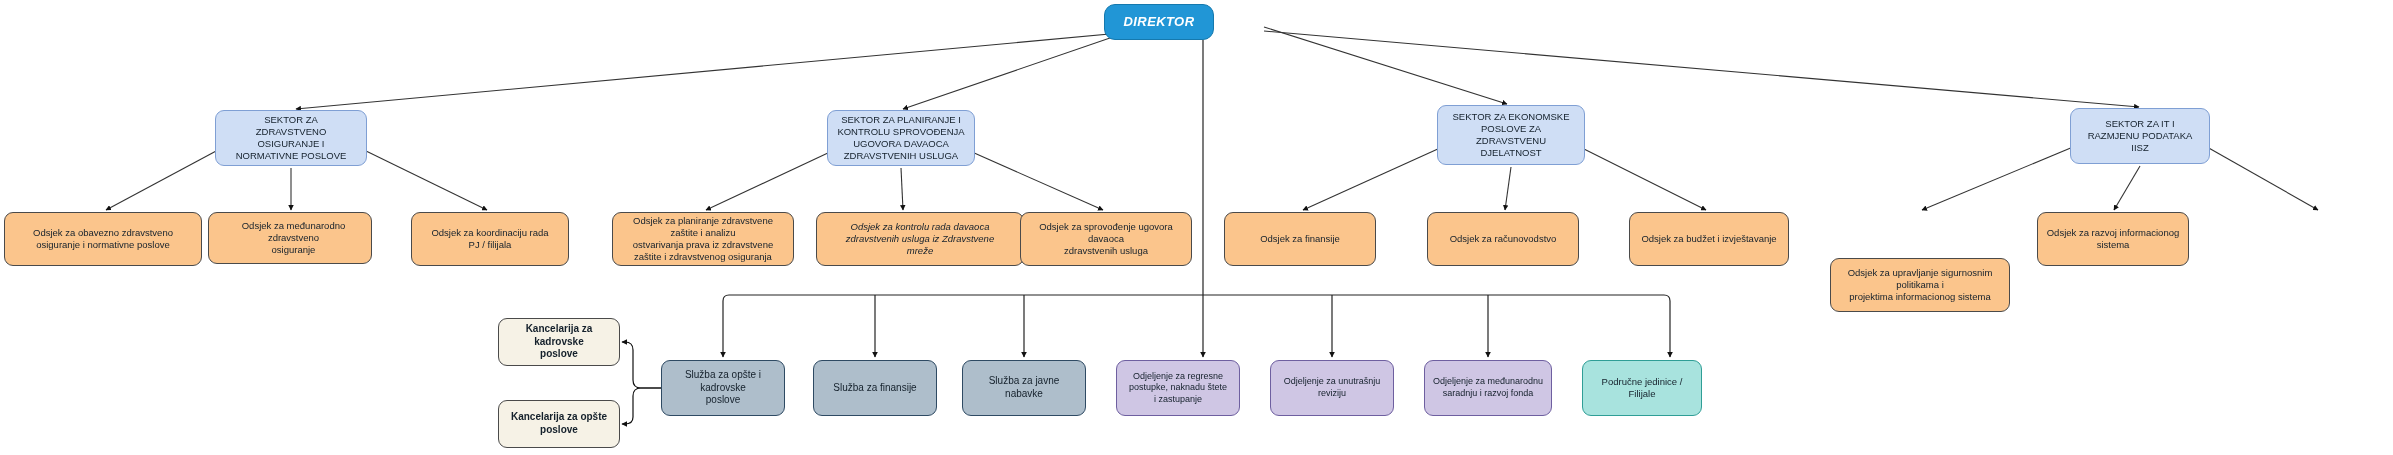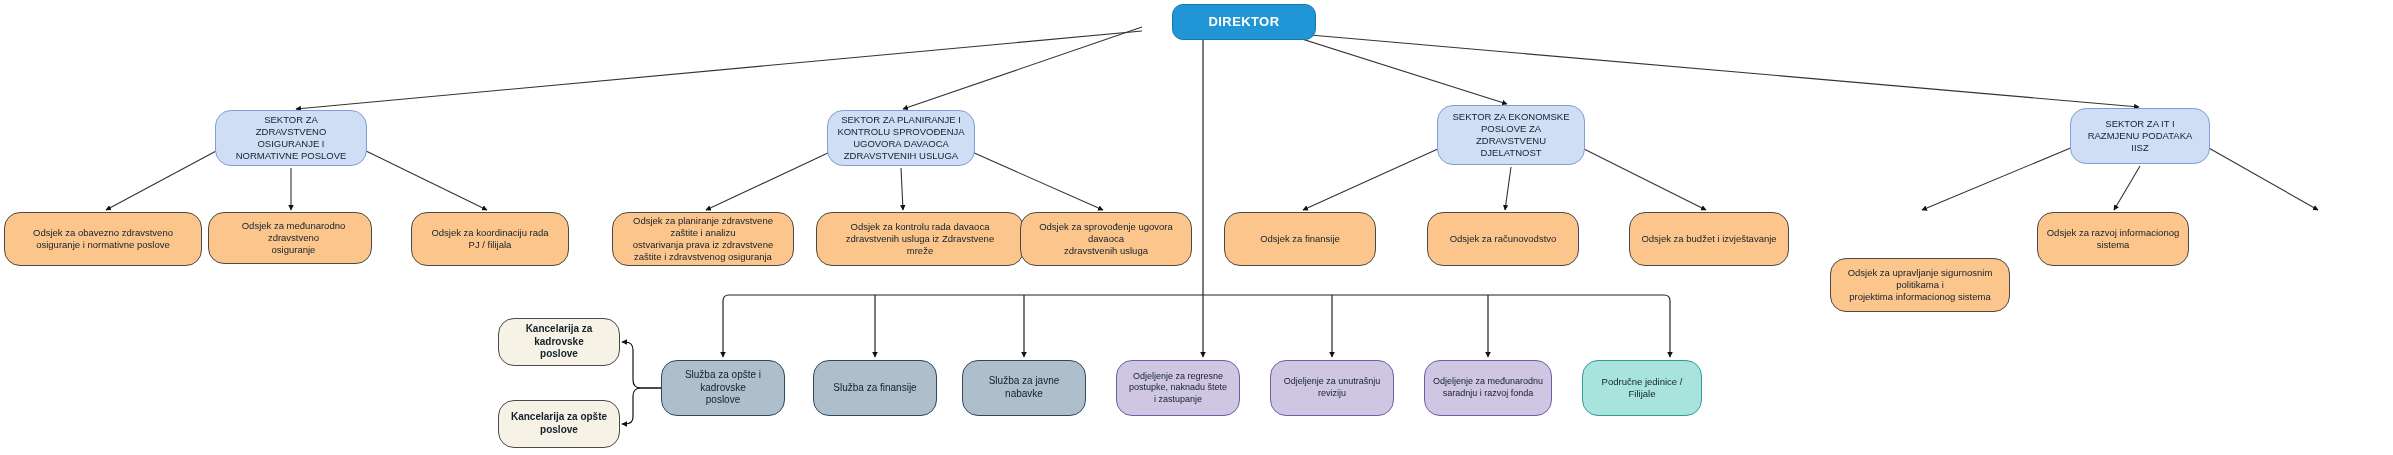--- a/index.html
+++ b/index.html
@@ -21,21 +21,21 @@
     height:455px;
     pointer-events:none;
   }
   .node{
     position:absolute;
     box-sizing:border-box;
     display:flex;
     align-items:center;
     justify-content:center;
     text-align:center;
-    border-radius:16px;
+    border-radius:9px;
     line-height:1.28;
     color:#14202b;
     padding:3px 6px;
     white-space:pre-line;
     overflow:hidden;
   }
   .n-director{
     background:#2196d6;
     border:1px solid #1579ae;
     color:#ffffff;
@@ -125,21 +125,21 @@
       <path d="M 1488 295 L 1488 357"></path>
       <path d="M 1670 301 L 1670 357"></path>
     </g>
 
     <g fill="none" stroke="#111111" stroke-width="1.2" marker-end="url(#arrow)">
       <path d="M 661 388 L 641 388 Q 633 388 633 380 L 633 350 Q 633 342 625 342 L 622 342"></path>
       <path d="M 661 388 L 641 388 Q 633 388 633 396 L 633 417 Q 633 424 625 424 L 622 424"></path>
     </g>
   </svg>
 
-  <div class="node n-director" style="left: 1172px; top: 4px; width: 144px; height: 36px; background: rgb(33, 150, 214);">DIREKTOR</div>
+  <div class="node n-director" style="left: 1104px; top: 4px; width: 110px; height: 36px; background: rgb(33, 150, 214); font-style: italic;">DIREKTOR</div>
 
   <div class="node n-sector" style="left: 215px; top: 110px; width: 152px; height: 56px; background: rgb(207, 222, 245);">SEKTOR ZA
 ZDRAVSTVENO
 OSIGURANJE I
 NORMATIVNE POSLOVE</div>
   <div class="node n-sector" style="left: 827px; top: 110px; width: 148px; height: 56px; background: rgb(207, 222, 245);">SEKTOR ZA PLANIRANJE I
 KONTROLU SPROVOĐENJA
 UGOVORA DAVAOCA
 ZDRAVSTVENIH USLUGA</div>
   <div class="node n-sector" style="left: 1437px; top: 105px; width: 148px; height: 60px; background: rgb(207, 222, 245);">SEKTOR ZA EKONOMSKE
@@ -154,21 +154,21 @@
 osiguranje i normativne poslove</div>
   <div class="node n-odsjek" style="left: 208px; top: 212px; width: 164px; height: 52px; background: rgb(251, 197, 140); padding-left: 13px;">Odsjek za međunarodno
 zdravstveno
 osiguranje</div>
   <div class="node n-odsjek" style="left: 411px; top: 212px; width: 158px; height: 54px; background: rgb(251, 197, 140);">Odsjek za koordinaciju rada
 PJ / filijala</div>
   <div class="node n-odsjek" style="left: 612px; top: 212px; width: 182px; height: 54px; background: rgb(251, 197, 140);">Odsjek za planiranje zdravstvene
 zaštite i analizu
 ostvarivanja prava iz zdravstvene
 zaštite i zdravstvenog osiguranja</div>
-  <div class="node n-odsjek" style="left: 816px; top: 212px; width: 208px; height: 54px; background: rgb(251, 197, 140);">Odsjek za kontrolu rada davaoca
+  <div class="node n-odsjek" style="left: 816px; top: 212px; width: 208px; height: 54px; background: rgb(251, 197, 140); font-style: italic;">Odsjek za kontrolu rada davaoca
 zdravstvenih usluga iz Zdravstvene
 mreže</div>
   <div class="node n-odsjek" style="left: 1020px; top: 212px; width: 172px; height: 54px; background: rgb(251, 197, 140);">Odsjek za sprovođenje ugovora
 davaoca
 zdravstvenih usluga</div>
   <div class="node n-odsjek" style="left: 1224px; top: 212px; width: 152px; height: 54px; background: rgb(251, 197, 140);">Odsjek za finansije</div>
   <div class="node n-odsjek" style="left: 1427px; top: 212px; width: 152px; height: 54px; background: rgb(251, 197, 140);">Odsjek za računovodstvo</div>
   <div class="node n-odsjek" style="left: 1629px; top: 212px; width: 160px; height: 54px; background: rgb(251, 197, 140);">Odsjek za budžet i izvještavanje</div>
   <div class="node n-odsjek" style="left: 1830px; top: 212px; width: 180px; height: 54px; background: rgb(251, 197, 140); margin-top: 46px;">Odsjek za upravljanje sigurnosnim
 politikama i

